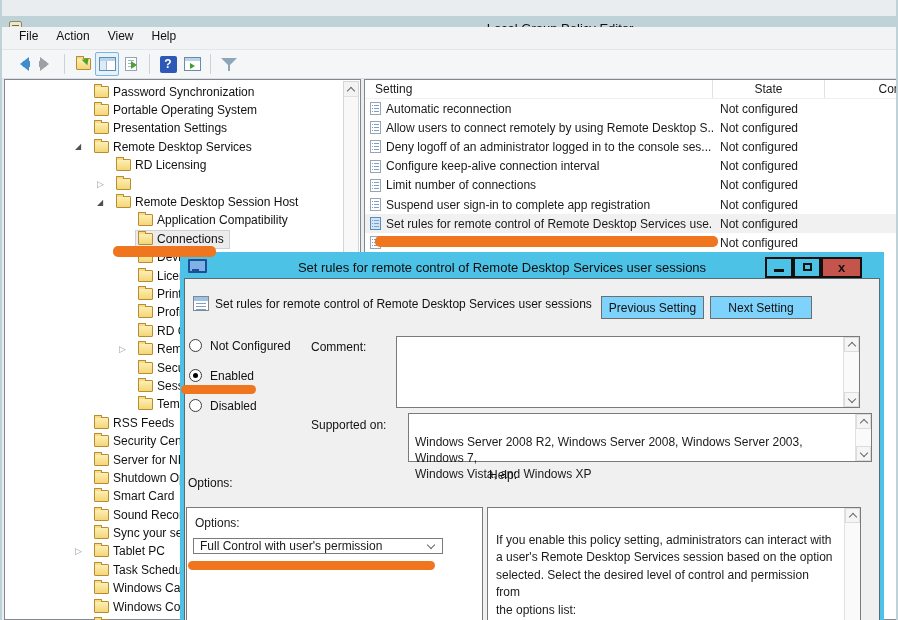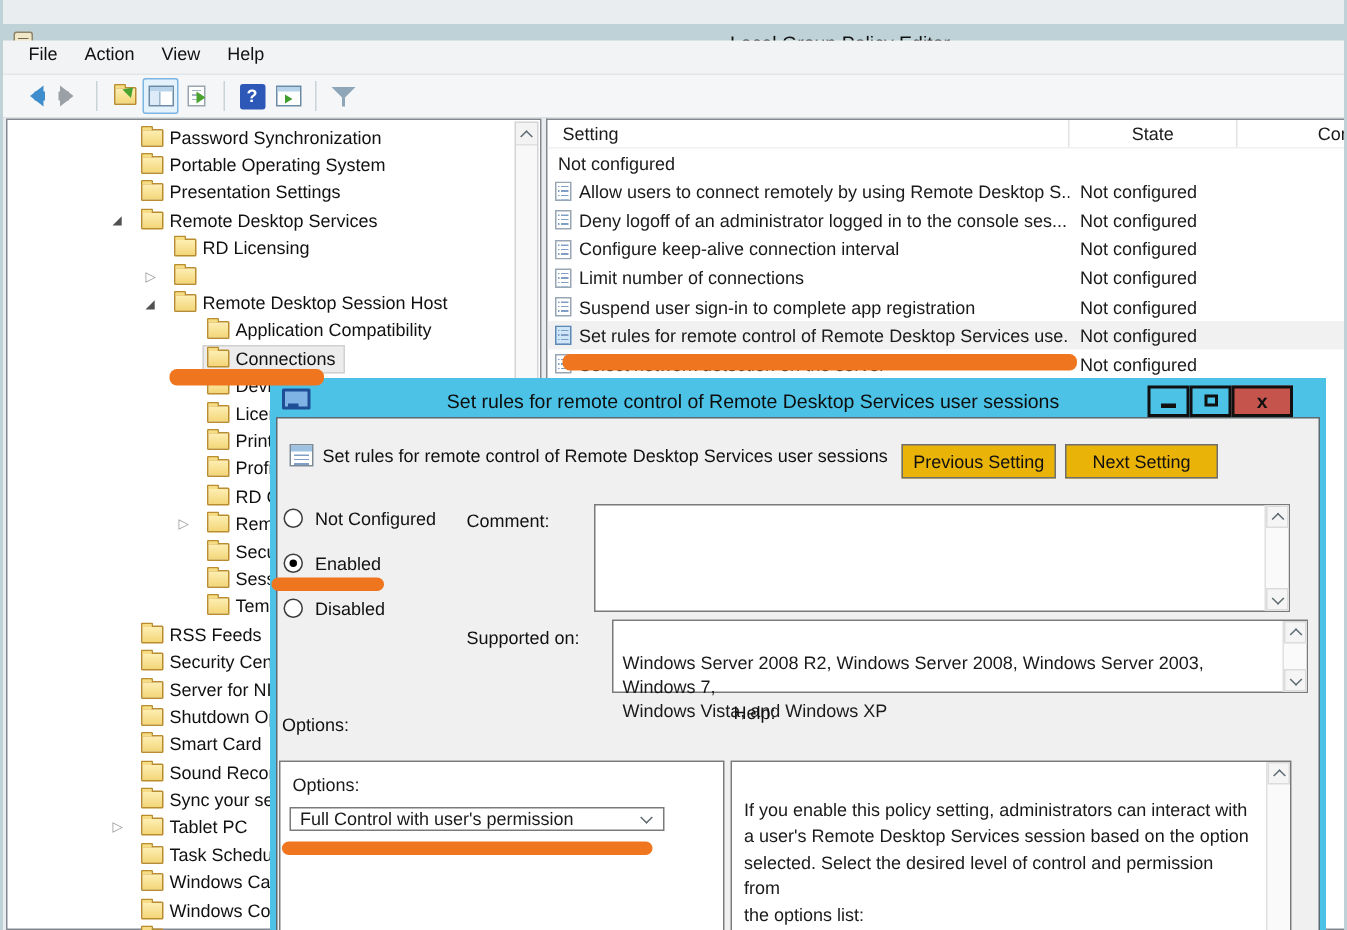--- a/index.html
+++ b/index.html
@@ -84,21 +84,21 @@
   .winbtns{display:flex;margin-right:18px}
   .win-btn{width:28px;height:21px;border:2px solid #101010;display:flex;align-items:center;justify-content:center;font-weight:bold;color:#101010;background:var(--accent)}
   .win-btn.close{background:var(--close);width:41px;font-size:13px}
   .glyph-min{width:10px;height:3px;background:#101010;margin-top:6px}
   .glyph-max{width:9px;height:8px;border:2px solid #101010;background:transparent}
   .dlg-body{position:relative;background:#f0f0f0;border:1px solid #5a6a72;height:394px}
   .policy-icon{position:absolute;left:8px;top:17px;width:16px;height:15px;border:1px solid #7b8a95;background:#fff}
   .policy-icon:before{content:"";position:absolute;left:0;right:0;top:0;height:4px;background:#9fc2e2}
   .policy-icon:after{content:"";position:absolute;left:2px;right:2px;top:6px;height:7px;background:repeating-linear-gradient(to bottom,#7f9fc6 0 1px,transparent 1px 3px)}
   .dlg-heading{position:absolute;left:30px;top:18px;width:382px;font-size:12px;color:#111}
-  .btn{position:absolute;top:17px;height:23px;background:#eab308;border:1px solid #6e6e6e;font-family:inherit;font-size:12px;color:#111;display:flex;align-items:center;justify-content:center}
+  .btn{position:absolute;top:17px;height:23px;background:#7dd3fc;border:1px solid #6e6e6e;font-family:inherit;font-size:12px;color:#111;display:flex;align-items:center;justify-content:center}
   .btn.prev{left:416px;width:103px}
   .btn.next{left:525px;width:102px}
   .radio-row{position:absolute;left:4px;display:flex;align-items:center;gap:8px;height:15px}
   .radio{width:13px;height:13px;border:1px solid #3c3c3c;border-radius:50%;background:#fff;position:relative;flex:none}
   .radio.checked:after{content:"";position:absolute;inset:3px;background:#000;border-radius:50%}
   .flabel{color:#111}
   .fieldlabel{position:absolute;color:#111}
   .wbox{position:absolute;background:#fff;border:1px solid #7a7a7a}
   .wbox .vs{position:absolute;right:0;top:0;bottom:0;width:16px;background:#fafafa;border-left:1px solid #e0e0e0}
   .wbox .vs .sbtn{background:#f5f5f5;border:1px solid #dcdcdc}
@@ -391,20 +391,24 @@
   </div>
 
   <div class="list-panel">
     <div class="list-header">
       <span class="hcell">Setting</span>
       <span class="hcell center">State</span>
       <span class="hcell center">Comment</span>
     </div>
     <div id="list-rows">
         <div class="list-row">
+          <span class="cell-setting">
+            <span class="doc-icon"></span>
+            <span>Automatic reconnection</span>
+          </span>
           <span class="cell-state">Not configured</span>
           <span></span>
         </div>
         <div class="list-row">
           <span class="cell-setting">
             <span class="doc-icon"></span>
             <span>Allow users to connect remotely by using Remote Desktop S...</span>
           </span>
           <span class="cell-state">Not configured</span>
           <span></span>

